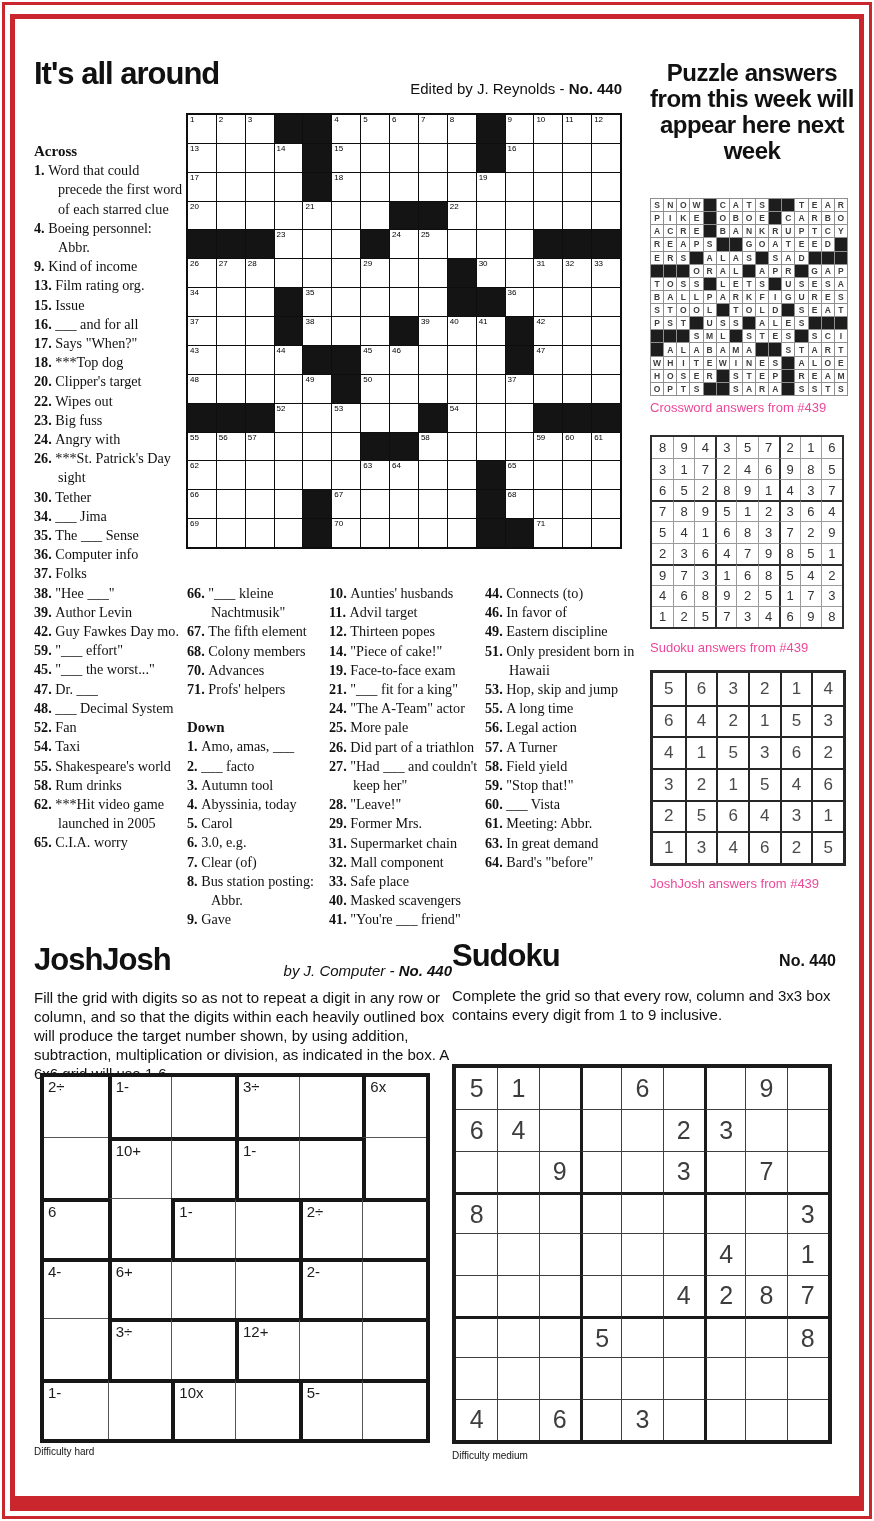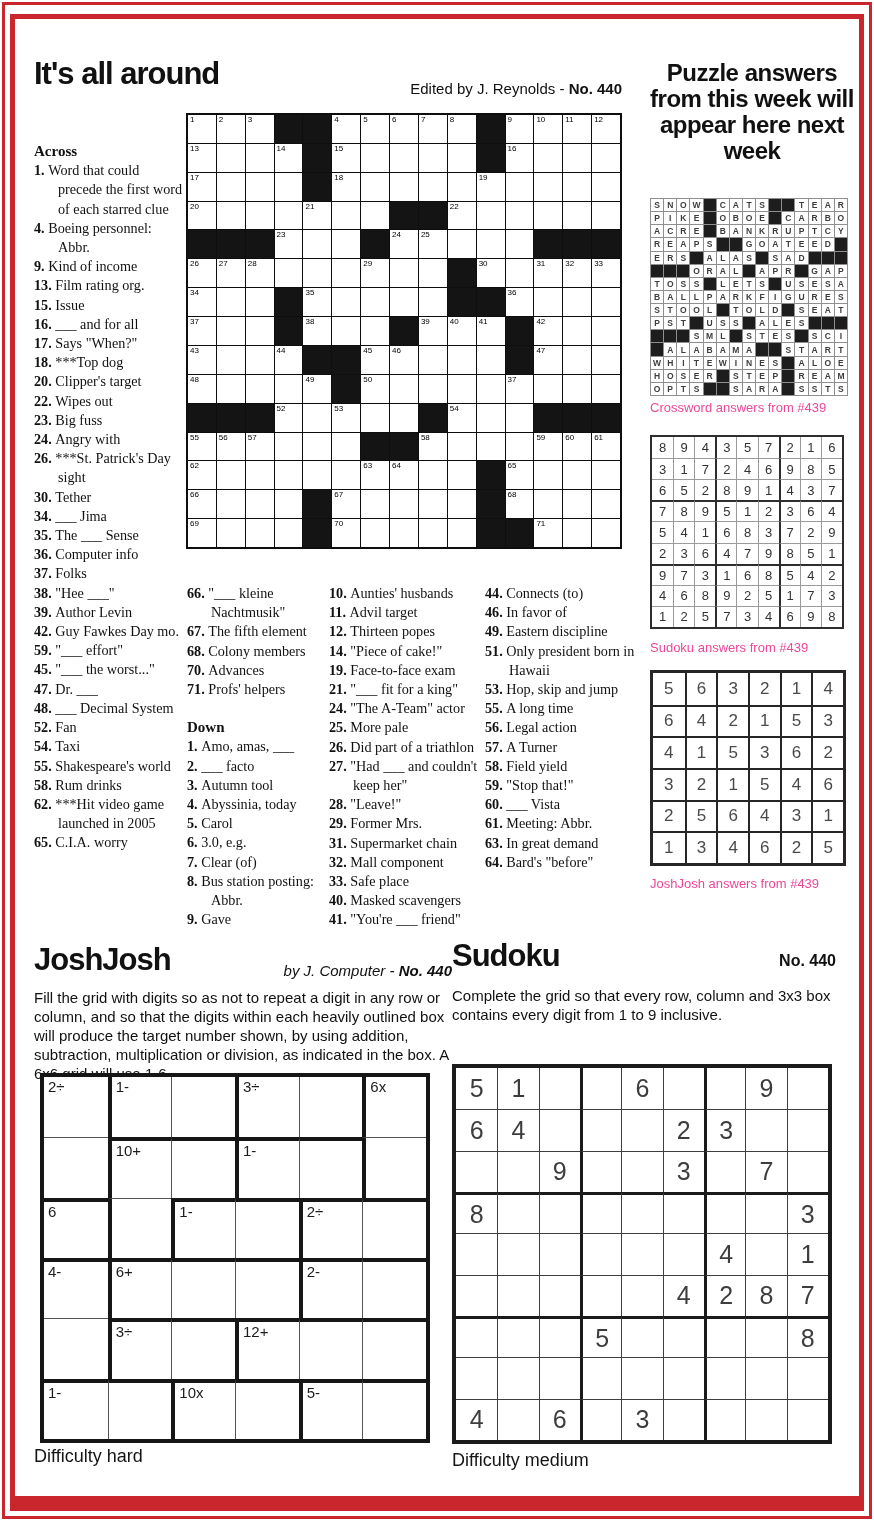--- a/index.html
+++ b/index.html
@@ -60,21 +60,21 @@
   .jj-title { position:absolute; left:34px; top:942px; margin:0; font-size:31px; font-weight:bold; letter-spacing:-1px; }
   .jj-byline { position:absolute; left:240px; top:962px; width:212px; text-align:right;
     font-size:15px; font-style:italic; }
   .jj-byline b { font-style:italic; }
   .jj-instr { position:absolute; left:34px; top:988px; width:428px; font-size:15px; line-height:19px; }
   .jj { position:absolute; left:40px; top:1073px; width:390px; height:370px;
     display:grid; grid-template-columns:repeat(6,1fr); grid-template-rows:repeat(6,1fr);
     border:4px solid #161616; box-sizing:border-box; background:#fff; }
   .jj .c { position:relative; box-sizing:border-box; background:#fff; }
   .jj .lbl { position:absolute; top:1px; left:4px; font-size:15px; color:#1c1c1c; }
-  .diff { position:absolute; font-size:18px; color:#151515; }
+  .diff { position:absolute; font-size:10px; color:#151515; }
   .diff-jj { left:34px; top:1446px; }
   .diff-su { left:452px; top:1450px; }
 
   
   .su-title { position:absolute; left:452px; top:938px; margin:0; font-size:31px; font-weight:bold; letter-spacing:-1px; }
   .su-num { position:absolute; left:640px; top:952px; width:196px; text-align:right; font-size:16px; font-weight:bold; }
   .su-instr { position:absolute; left:452px; top:986px; width:398px; font-size:15px; line-height:19px; }
   .su { position:absolute; left:452px; top:1064px; width:380px; height:380px;
     display:grid; grid-template-columns:repeat(9,1fr); grid-template-rows:repeat(9,1fr);
     border:4px solid #1b1b1b; box-sizing:border-box; }

